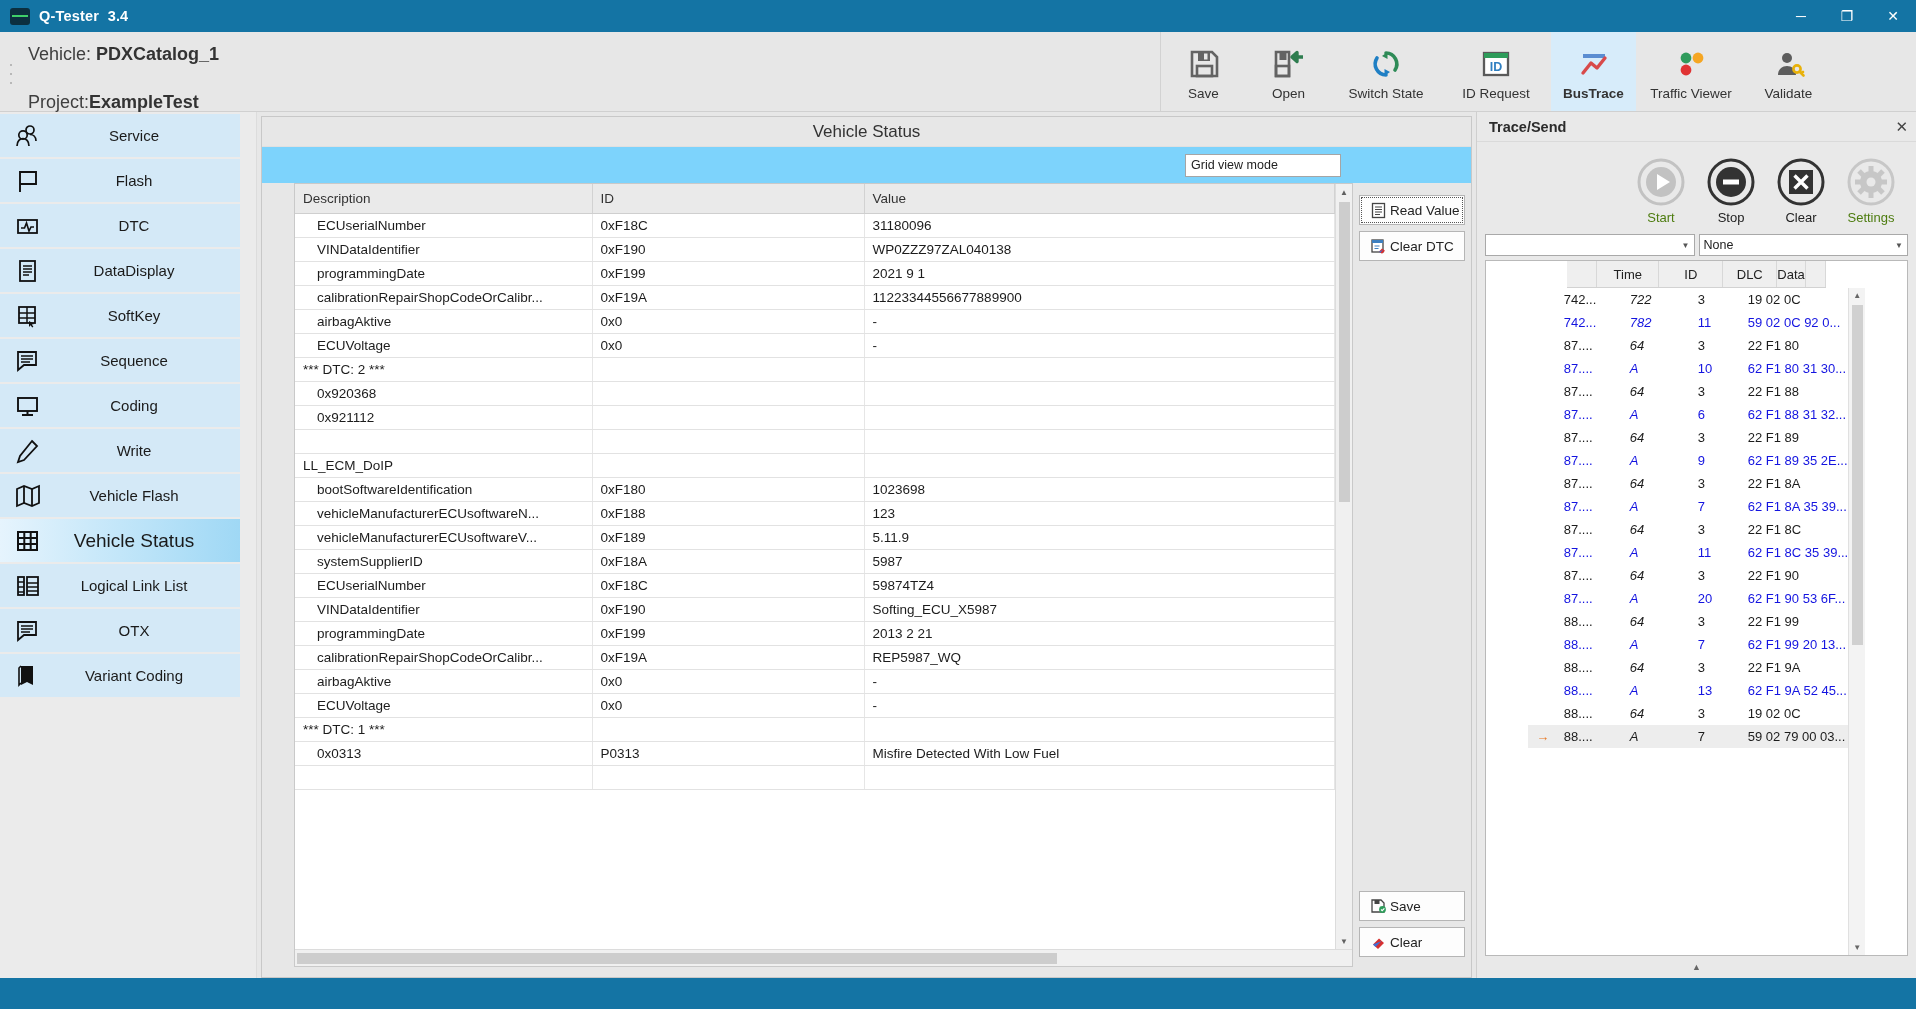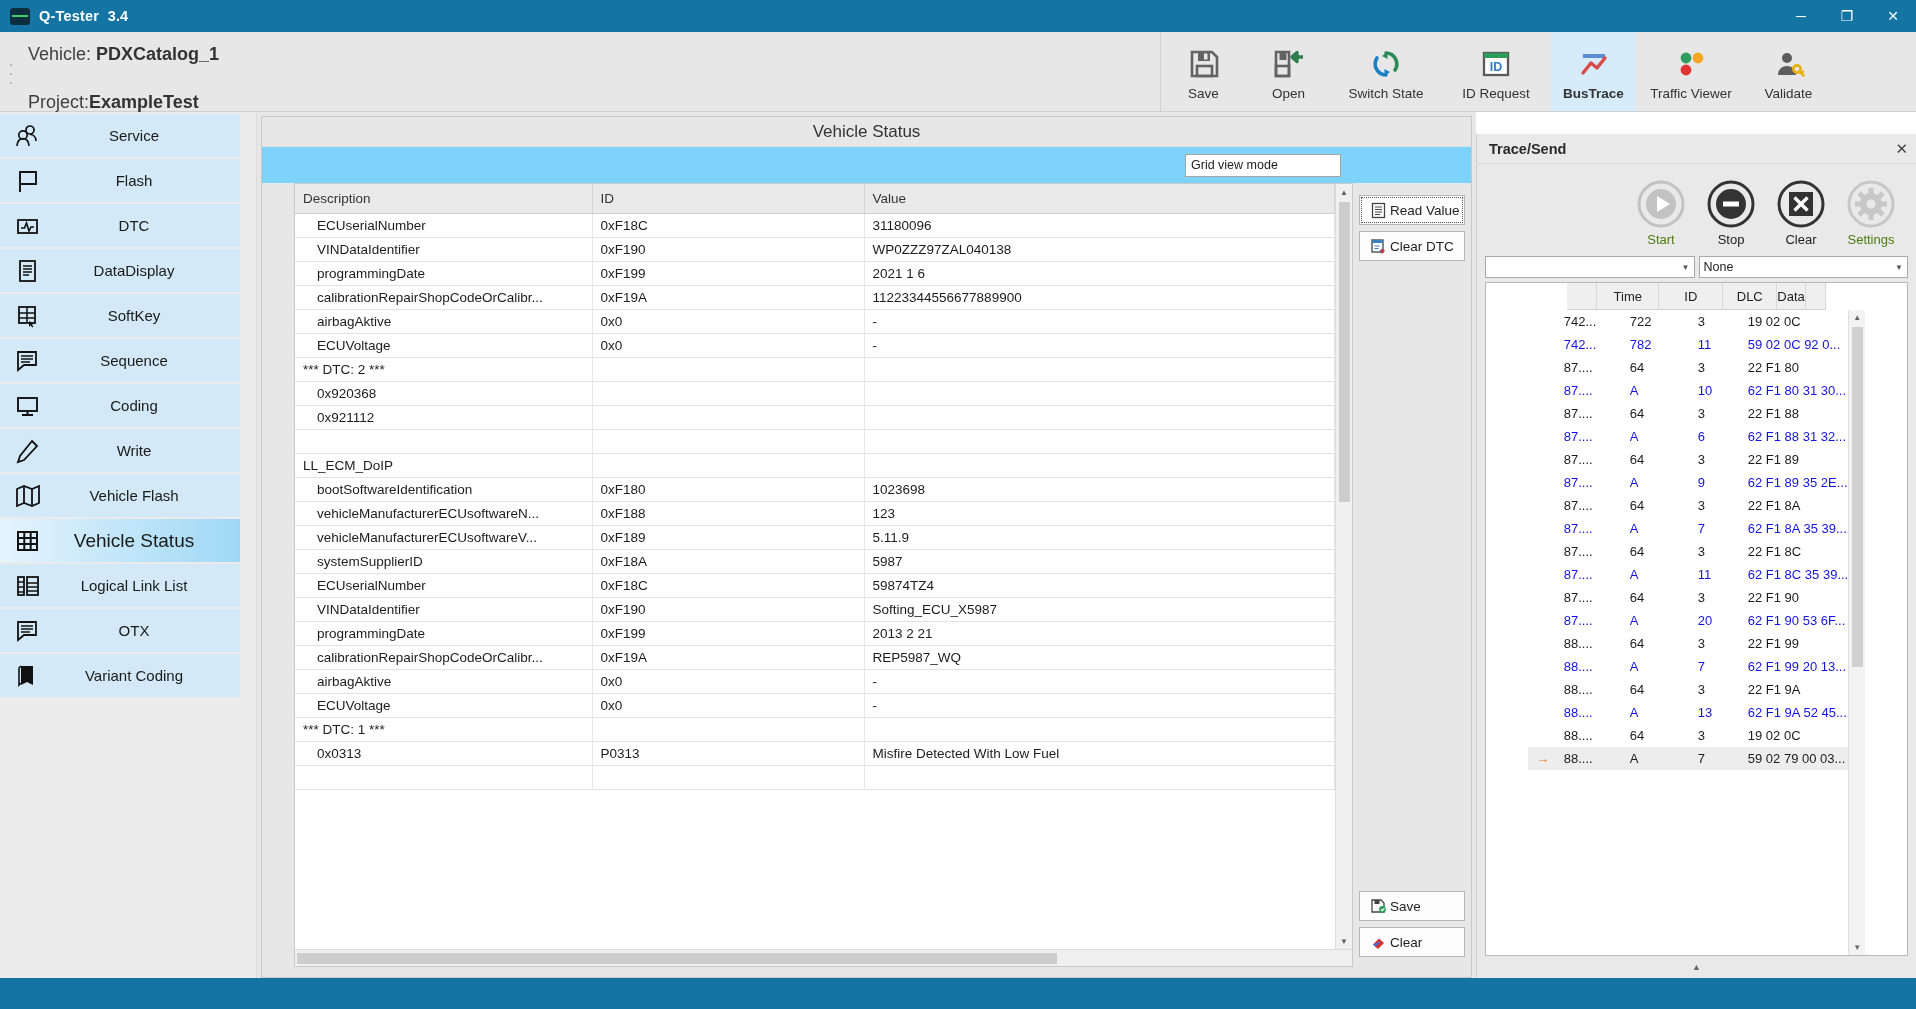--- a/index.html
+++ b/index.html
@@ -131,21 +131,21 @@
     display: flex; align-items: center; font-size: 13.5px; color: #222;
     margin-bottom: 6px; padding-left: 6px;
   }
   .act-btn.focus { outline: 1px dotted #555; outline-offset: -3px; }
   .act-btn .bicon { width: 24px; display: flex; align-items: center; justify-content: center; }
   .act-spacer { flex: 1; }
 
   
   .dock {
     width: 440px; flex: 0 0 440px; background: #e9e9e9; border-left: 1px solid #cfcfcf;
-    display: flex; flex-direction: column; margin-top: 22px;
+    display: flex; flex-direction: column;
   }
   .dock-head {
     height: 30px; display: flex; align-items: center; padding: 0 8px 0 12px;
     border-bottom: 1px solid #dadada;
   }
   .dock-head .t { font-size: 14.5px; font-weight: bold; color: #2b2b2b; flex: 1; }
   .dock-head .x { font-size: 15px; color: #444; }
   .dock-ctrls { height: 92px; display: flex; align-items: flex-start; justify-content: flex-end; padding: 14px 10px 0 0; }
   .ctrl { width: 70px; display: flex; flex-direction: column; align-items: center; }
   .ctrl .lab { font-size: 13px; margin-top: 2px; }
@@ -168,21 +168,21 @@
   .th-mark { width: 30px; } .th-time { width: 62px; } .th-id { width: 64px; }
   .th-dlc { width: 54px; } .th-data { flex: 1; } .th-pad { width: 20px; border-right: none;}
   .trace-rows { flex: 1; overflow: hidden; display: flex; }
   .rows-inner { flex: 1; min-width: 0; }
   .trow { display: flex; height: 23px; align-items: center; font-size: 13px; color: #1c1c1c; }
   .trow.req { color: #1c1c1c; } .trow.resp { color: #1414e0; }
   .trow.cur { background: #ededed; }
   .trow .c { display: flex; align-items: center; overflow: hidden; white-space: nowrap; }
   .c-mark { width: 30px; justify-content: center; color: #e87722; font-size: 13px; }
   .c-time { width: 62px; padding-left: 6px; }
-  .c-id { width: 64px; padding-left: 10px; }
+  .c-id { width: 64px; padding-left: 10px; font-style: italic; }
   .c-dlc { width: 54px; padding-left: 14px; }
   .c-data { flex: 1; padding-left: 10px; }
   .trace-vscroll { width: 17px; background: #f3f3f3; border-left: 1px solid #e0e0e0; display:flex; flex-direction:column; align-items:center;}
   .trace-vscroll .arr { font-size: 8px; color: #666; height: 15px; display:flex; align-items:center;}
   .trace-vscroll .thumb { width: 11px; background: #d0d0d0; margin: 2px 0; }
   .dock-foot { height: 22px; display: flex; align-items: center; justify-content: center; }
   .dock-foot .arr { font-size: 9px; color: #666; }
 
   
   .statusbar { height: 31px; background: #1474a4; flex: 0 0 31px; }
@@ -478,21 +478,21 @@
                         <td>31180096</td>
                       </tr>
                       <tr>
                         <td class="ind">VINDataIdentifier</td>
                         <td>0xF190</td>
                         <td>WP0ZZZ97ZAL040138</td>
                       </tr>
                       <tr>
                         <td class="ind">programmingDate</td>
                         <td>0xF199</td>
-                        <td>2021 1 6</td>
+                        <td>2021 9 1</td>
                       </tr>
                       <tr>
                         <td class="ind">calibrationRepairShopCodeOrCalibr...</td>
                         <td>0xF19A</td>
                         <td>11223344556677889900</td>
                       </tr>
                       <tr>
                         <td class="ind">airbagAktive</td>
                         <td>0x0</td>
                         <td>-</td>

